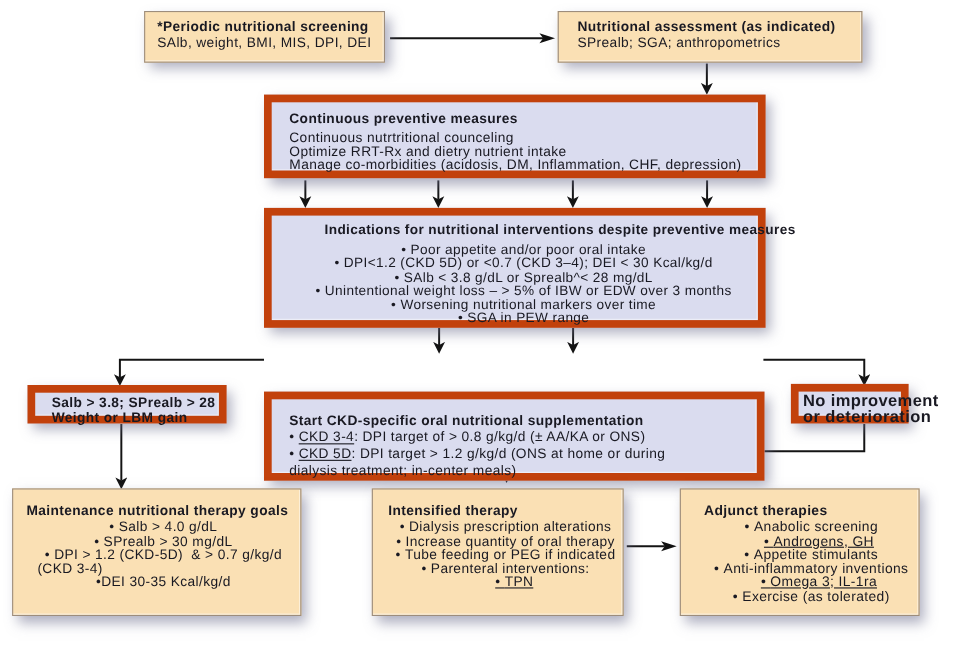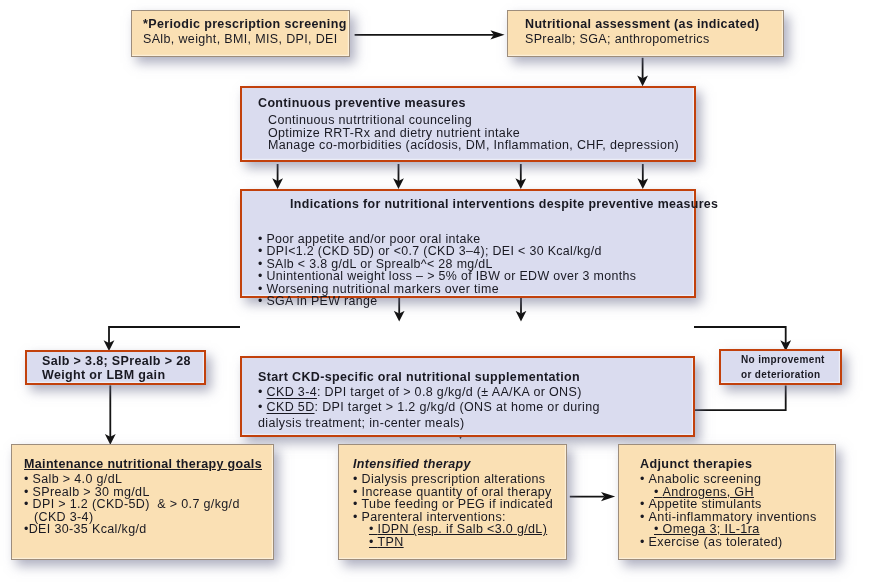--- a/index.html
+++ b/index.html
@@ -5,54 +5,54 @@
 <style>
   html,body{margin:0;padding:0;background:#ffffff;}
   body{width:873px;height:586px;overflow:hidden;
        font-family:"Liberation Sans",sans-serif;color:#191922;letter-spacing:0.35px;
        -webkit-font-smoothing:antialiased;}
   #stage{position:relative;width:873px;height:586px;background:#fff;}
 
   .box{position:absolute;box-sizing:border-box;line-height:1.16;}
   .tan{background:#fae0b4;border:1px solid #9d8d7c;
        box-shadow:5px 6px 11px rgba(108,110,140,.55), inset -1.2px -1.2px 0 rgba(255,255,255,.48);}
-  .lav{background:#dadcef;border:2px solid #c2410c;
+  .lav{background:#dadcef;border:7px solid #c2410c;
        box-shadow:5px 6px 11px rgba(108,110,140,.55), inset -1.2px -1.2px 0 rgba(255,255,255,.48);}
 
   .title{font-weight:bold;}
   .ln{white-space:pre;}
   .bul{white-space:pre;}
   .u{text-decoration:underline;text-underline-offset:2px;text-decoration-thickness:1px;text-align:right;}
 
   svg.wires{position:absolute;left:0;top:0;width:873px;height:586px;overflow:visible;
             pointer-events:none;}
 
   
   #n-screening {left:131px; top:10px;  width:219px; height:47px;  padding:6px 0 0 11px; font-size:12.5px; line-height:15.4px;}
   #n-assessment{left:507px; top:10px;  width:277px; height:47px;  padding:6px 0 0 17px; font-size:12.5px; line-height:15.4px;}
   #n-preventive{left:240px; top:86px;  width:456px; height:76px;  padding:9px 0 0 16px; font-size:12.5px; line-height:12.6px;}
   #n-indications{left:240px;top:189px; width:456px; height:109px; padding:7px 0 0 16px; font-size:12.4px; line-height:12.55px;}
   #n-start     {left:240px; top:320px; width:455px; height:81px;  padding:11.5px 0 0 16px; font-size:12.5px; line-height:15.4px;margin-top:36px;}
   #n-improve   {left:25px;  top:350px; width:181px; height:35px;  padding:3px 0 12px 15px; font-size:12.5px; line-height:13.7px;}
-  #n-noimprove {left:719px; top:349px; width:123px; height:36px;  padding:2px 0 0 20px; font-size:10px; line-height:14.9px;}
+  #n-noimprove {left:719px; top:349px; width:107px; height:36px;  padding:2px 0 0 4px; font-size:15px; line-height:14.9px;}
   #n-maint     {left:11px;  top:444px; width:263px; height:116px; padding:13px 0 0 12px; font-size:12.5px; line-height:12.6px;}
   #n-intens    {left:338px; top:444px; width:229px; height:116px; padding:13px 0 0 14px; font-size:12.5px; line-height:12.6px;}
   #n-adjunct   {left:618px; top:444px; width:218px; height:116px; padding:13px 0 0 21px; font-size:12.6px; line-height:12.5px;}
 
-  #n-preventive .body{margin-top:4.5px;margin-left:10px;}
-  #n-indications .title{margin-bottom:22px;padding-left:32px;}
-  .bul{padding-left:11px;text-indent:-11px;}
+  #n-preventive .body{margin-top:4.5px;}
+  #n-indications .title{margin-bottom:5px;padding-left:32px;}
+  .bul{padding-left:11px;text-indent:-11px;text-align:center;}
   .bul2{white-space:pre;padding-left:11px;text-indent:-11px;}
   .bul::before{content:"\2022\00a0";}
   .bul.sub{padding-left:27px;text-indent:-11px;text-decoration:underline;}
   .bul.tight{padding-left:7px;text-indent:-7px;}
   .bul.tight::before{content:"\2022";}
   #n-maint .cont{padding-left:10px;}
-  #n-maint .title{margin-bottom:2.4px;text-decoration:underline;}
-  #n-intens .title{margin-bottom:2.4px;font-style:italic;}
+  #n-maint .title{margin-bottom:2.4px;}
+  #n-intens .title{margin-bottom:2.4px;}
   #n-adjunct .title{margin-bottom:2.5px;}
   #n-adjunct .bul.sub{padding-left:25px;}
 </style>
 </head>
 <body>
 
 <div id="stage">
 
   <svg class="wires" viewBox="0 0 873 586" width="873" height="586">
     <defs>
@@ -74,21 +74,21 @@
       <path d="M521,297.8 L521,313.8" marker-end="url(#ahd)"></path>
       <path d="M240,327 L109,327 L109,343.2" marker-end="url(#ahd)"></path>
       <path d="M694,327 L785.7,327 L785.7,343.2" marker-end="url(#ahd)"></path>
       <path d="M110.3,385.4 L110.3,437.0" marker-end="url(#ahd)"></path>
       <path d="M785.7,385.4 L785.7,410.2 L460.5,410.2 L460.5,431.4" marker-end="url(#ahd)"></path>
       <path d="M569.8,496.6 L604.4,496.6" marker-end="url(#ah)"></path>
     </g>
   </svg>
 
   <div class="box tan" id="n-screening">
-    <div class="title ln">*Periodic prescription screening</div>
+    <div class="title ln">*Periodic nutritional screening</div>
     <div class="ln">SAlb, weight, BMI, MIS, DPI, DEI</div>
   </div>
 
   <div class="box tan" id="n-assessment">
     <div class="title ln">Nutritional assessment (as indicated)</div>
     <div class="ln">SPrealb; SGA; anthropometrics</div>
   </div>
 
   <div class="box lav" id="n-preventive">
     <div class="title ln">Continuous preventive measures</div>
@@ -134,21 +134,20 @@
     <div class="ln cont">(CKD 3-4)</div>
     <div class="bul tight">DEI 30-35 Kcal/kg/d</div>
   </div>
 
   <div class="box tan" id="n-intens">
     <div class="title ln">Intensified therapy</div>
     <div class="bul">Dialysis prescription alterations</div>
     <div class="bul">Increase quantity of oral therapy</div>
     <div class="bul">Tube feeding or PEG if indicated</div>
     <div class="bul">Parenteral interventions:</div>
-    <div class="bul sub">IDPN (esp. if Salb &lt;3.0 g/dL)</div>
     <div class="bul sub">TPN</div>
   </div>
 
   <div class="box tan" id="n-adjunct">
     <div class="title ln">Adjunct therapies</div>
     <div class="bul">Anabolic screening</div>
     <div class="bul sub">Androgens, GH</div>
     <div class="bul">Appetite stimulants</div>
     <div class="bul">Anti-inflammatory inventions</div>
     <div class="bul sub">Omega 3; IL-1ra</div>

